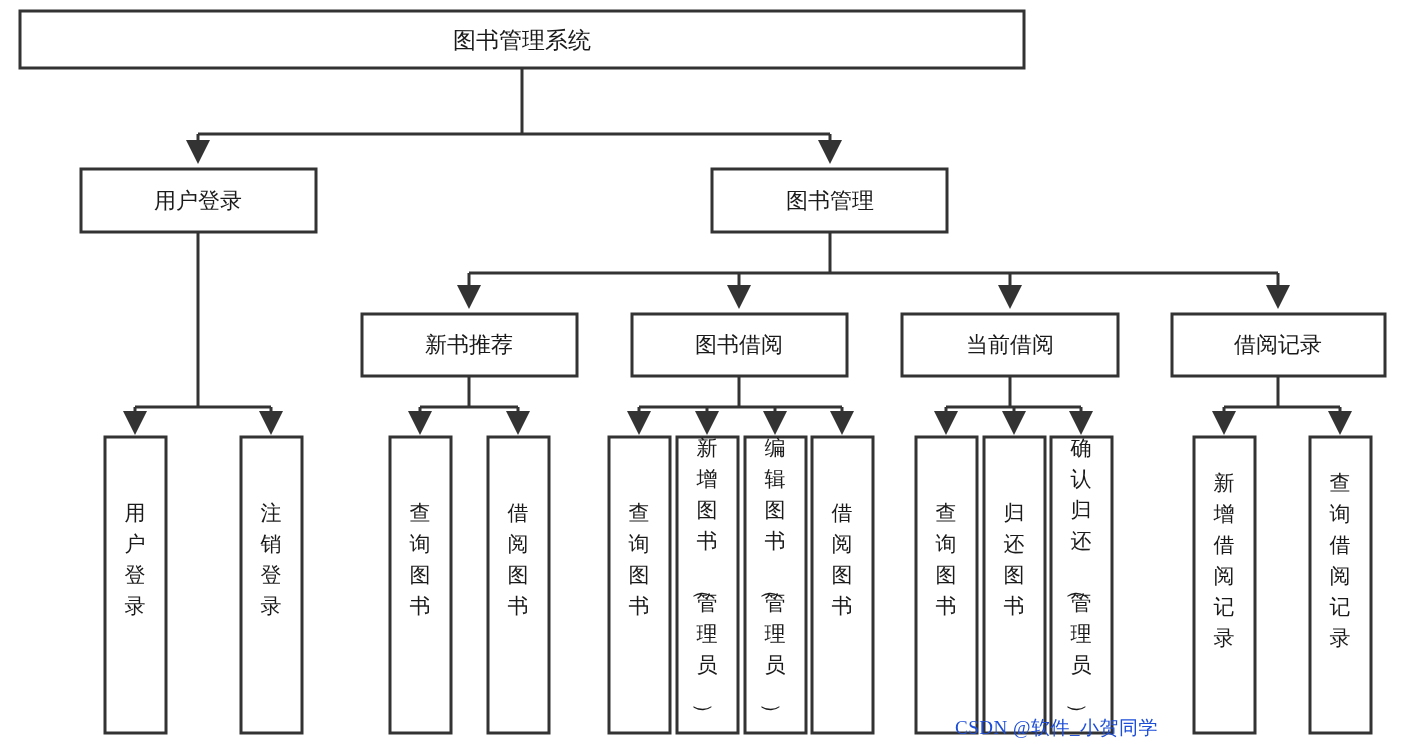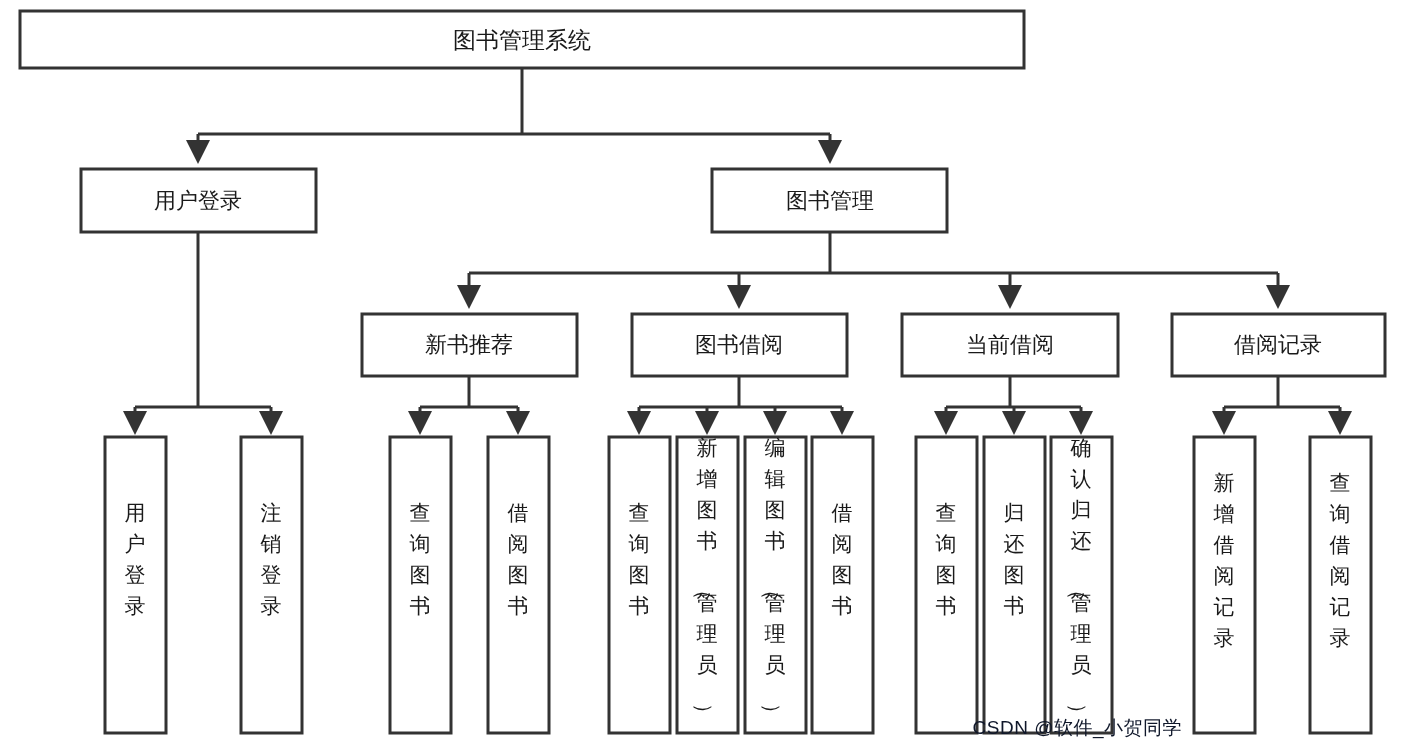--- a/index.html
+++ b/index.html
@@ -50,25 +50,25 @@
     stroke: #333333;
     stroke-width: 3;
     fill: none;
   }
   .arrow-head {
     fill: #333333;
     stroke: none;
   }
   .watermark-text {
     position: absolute;
-    right: 0;
+    right: 24px;
     bottom: 6px;
-    font-family: Liberation Sans, sans-serif;
+    font-family: Liberation Serif, serif;
     font-size: 19px;
-    color: #0f172a;
+    color: #1d4ed8;
     white-space: nowrap;
     letter-spacing: 0.5px;
   }
 </style>
 </head>
 <body>
 
 <div id="diagram-root">
   <svg id="flow" viewBox="0 0 1405 747" xmlns="http://www.w3.org/2000/svg">
 

